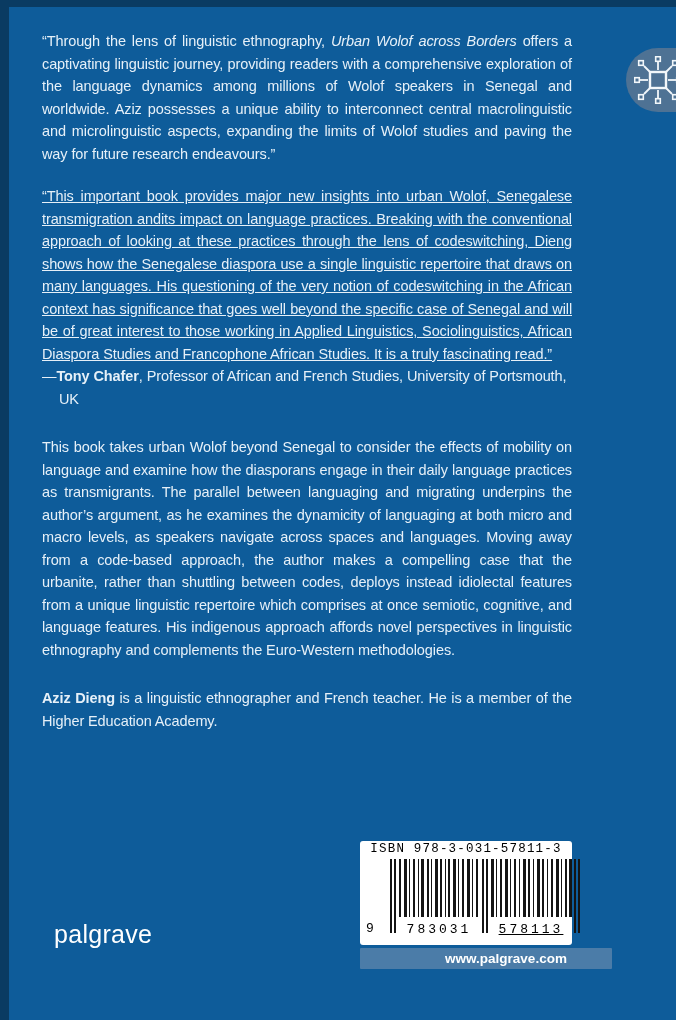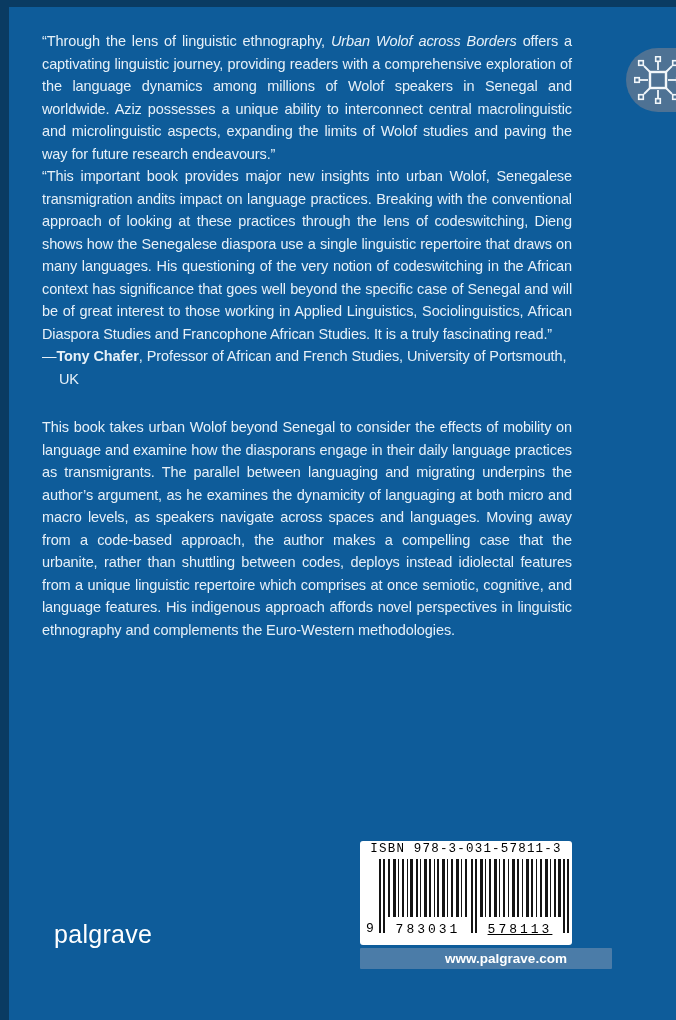--- a/index.html
+++ b/index.html
@@ -14,21 +14,21 @@
   .edge-top{position:absolute;left:0;top:0;width:100%;height:7px;background:var(--edge,#0a3b62);}
 
   
   .content{
     position:absolute;left:42px;top:30px;width:530px;
     color:var(--text,#e6f0f8);
     font-size:14.5px;line-height:22.5px;letter-spacing:-0.1px;
   }
   .para{margin:0;text-align:justify;}
   .attrib{margin:0;text-align:left;padding-left:17px;text-indent:-17px;}
-  .gap-md{}
+  .gap-md{margin-top:20px;text-decoration:underline;}
   .gap-lg{margin-top:26px;}
   b{font-weight:bold;}
   i{font-style:italic;}
 
   
   .pill{
     position:absolute;top:48px;right:-50px;width:100px;height:64px;
     border-radius:32px;background:var(--emblem_bg,#4e7294);
   }
   .pill svg{position:absolute;left:8px;top:8px;}
@@ -47,21 +47,21 @@
   .isbn-label{
     text-align:center;font-family:"Liberation Mono", monospace;
     font-size:12.5px;letter-spacing:1.2px;color:#000;line-height:16px;
     white-space:nowrap;
   }
   .bars-row{position:relative;margin:2px 0 0 6px;width:204px;height:78px;}
   .lead-digit{
     position:absolute;left:0;bottom:1px;width:12px;
     font-family:"Liberation Mono", monospace;font-size:13px;color:#000;
   }
-  .bars{position:absolute;left:13px;top:0;width:190px;height:78px;}
+  .bars{position:absolute;left:24px;top:0;width:190px;height:78px;}
   .bars svg{display:block;}
   .digits{
     position:absolute;bottom:0;height:15px;line-height:15px;
     background:var(--barcode_bg,#ffffff);
     font-family:"Liberation Mono", monospace;font-size:13px;color:#000;
     text-align:center;letter-spacing:3px;
   }
   .g1{left:8px;width:82px;}
   .g2{left:100px;width:82px;text-decoration:underline;}
   .website-strip{
@@ -112,20 +112,21 @@
 
     <p class="para"><span>“Through the lens of linguistic ethnography, </span><i>Urban Wolof across Borders</i><span> offers a captivating linguistic journey, providing readers with a comprehensive exploration of the language dynamics among millions of Wolof speakers in Senegal and worldwide. Aziz possesses a unique ability to interconnect central macrolinguistic and microlinguistic aspects, expanding the limits of Wolof studies and paving the way for future research endeavours.”</span></p>
 
 
     <p class="para gap-md">“This important book provides major new insights into urban Wolof, Senegalese transmigration andits impact on language practices. Breaking with the conventional approach of looking at these practices through the lens of codeswitching, Dieng shows how the Senegalese diaspora use a single linguistic repertoire that draws on many languages. His questioning of the very notion of codeswitching in the African context has significance that goes well beyond the specific case of Senegal and will be of great interest to those working in Applied Linguistics, Sociolinguistics, African Diaspora Studies and Francophone African Studies. It is a truly fascinating read.”</p>
 
     <p class="attrib"><span>—</span><b>Tony Chafer</b><span>, Professor of African and French Studies, University of Portsmouth, UK</span></p>
 
     <p class="para gap-lg">This book takes urban Wolof beyond Senegal to consider the effects of mobility on language and examine how the diasporans engage in their daily language practices as transmigrants. The parallel between languaging and migrating underpins the author’s argument, as he examines the dynamicity of languaging at both micro and macro levels, as speakers navigate across spaces and languages. Moving away from a code-based approach, the author makes a compelling case that the urbanite, rather than shuttling between codes, deploys instead idiolectal features from a unique linguistic repertoire which comprises at once semiotic, cognitive, and language features. His indigenous approach affords novel perspectives in linguistic ethnography and complements the Euro-Western methodologies.</p>
 
+    <p class="para gap-lg"><b>Aziz Dieng</b><span> is a linguistic ethnographer and French teacher. He is a member of the Higher Education Academy.</span></p>
 
   </div>
 
   <div class="publisher">
     <div class="l1">palgrave</div>
   </div>
 
   <div class="barcode-wrap">
     <div class="barcode-box">
       <div class="isbn-label">ISBN 978-3-031-57811-3</div>

